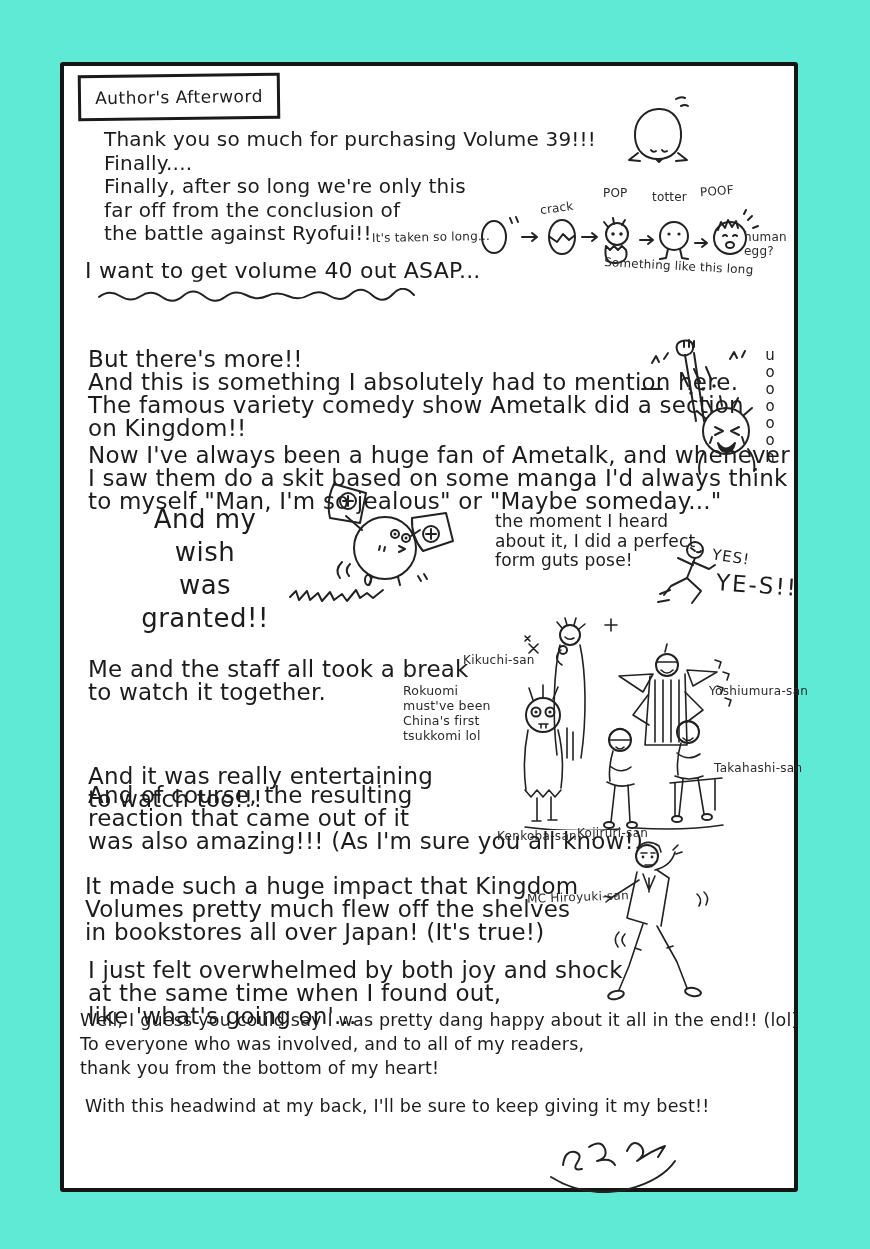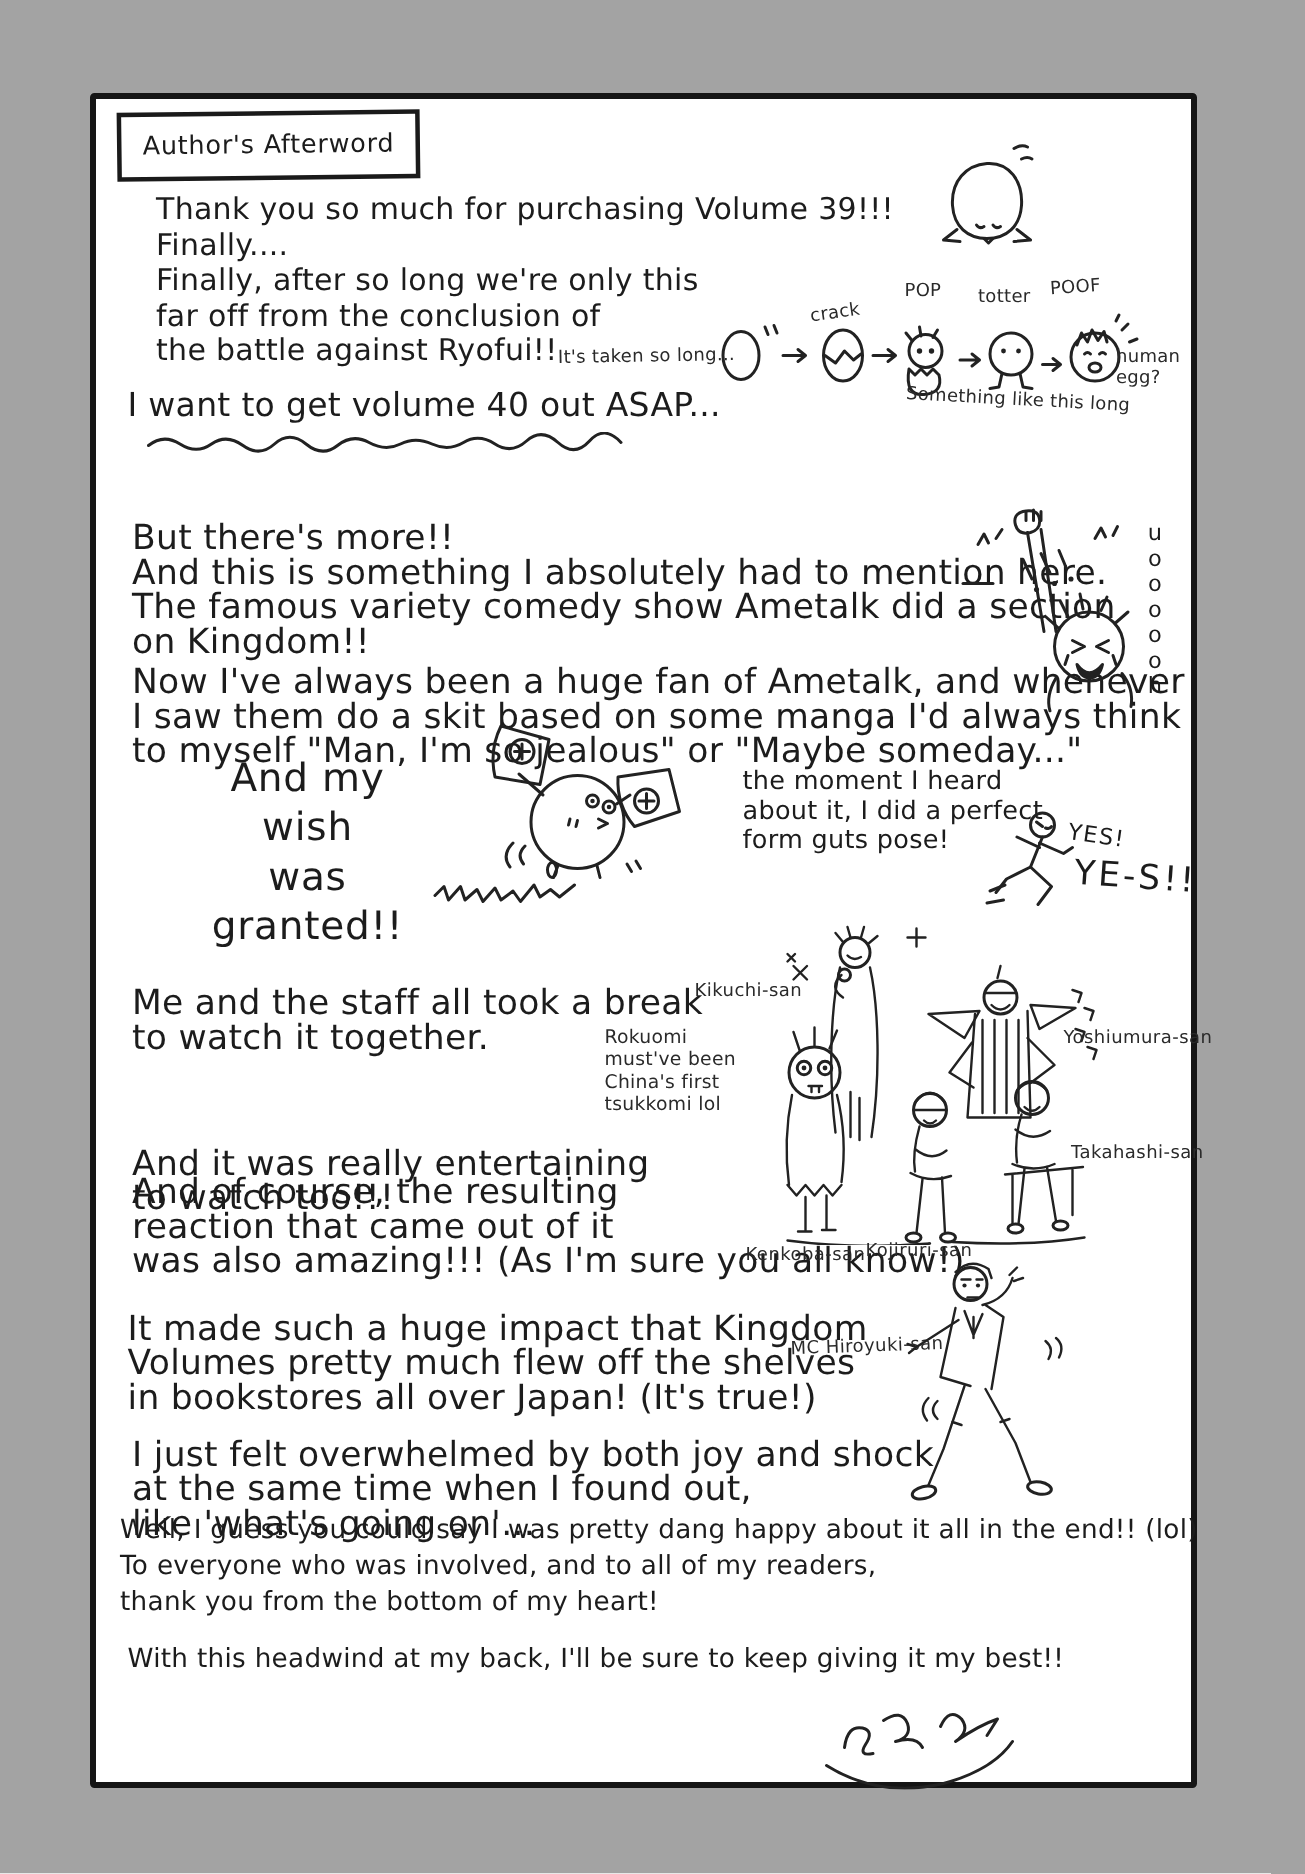--- a/index.html
+++ b/index.html
@@ -1,16 +1,16 @@
 <!DOCTYPE html>
 <html><head>
 <meta charset="utf-8">
 <style>
   html,body{margin:0;padding:0;background:#ffffff;}
-  .page{position:relative;width:870px;height:1249px;background:#a3a3a3;overflow:hidden;
+  .page{position:relative;width:870px;height:1249px;background:#5eead4;overflow:hidden;
         font-family:"DejaVu Sans",sans-serif;color:#1c1c1c;}
   .frame{position:absolute;left:60px;top:62px;width:730px;height:1122px;
          border:4px solid #151515;border-radius:3px;background:#ffffff;}
   .abs{position:absolute;}
   .txt{white-space:pre-line;color:#1c1c1c;letter-spacing:0.2px;}
   .titlebox{position:absolute;left:78px;top:74px;width:196px;height:40px;
             border:3px solid #1a1a1a;display:flex;align-items:center;justify-content:center;
             transform:rotate(-0.7deg);background:#fff;}
   .title{font-size:17px;letter-spacing:0.5px;}
   .p-big{font-size:20px;line-height:23.5px;margin-left:16px;}

